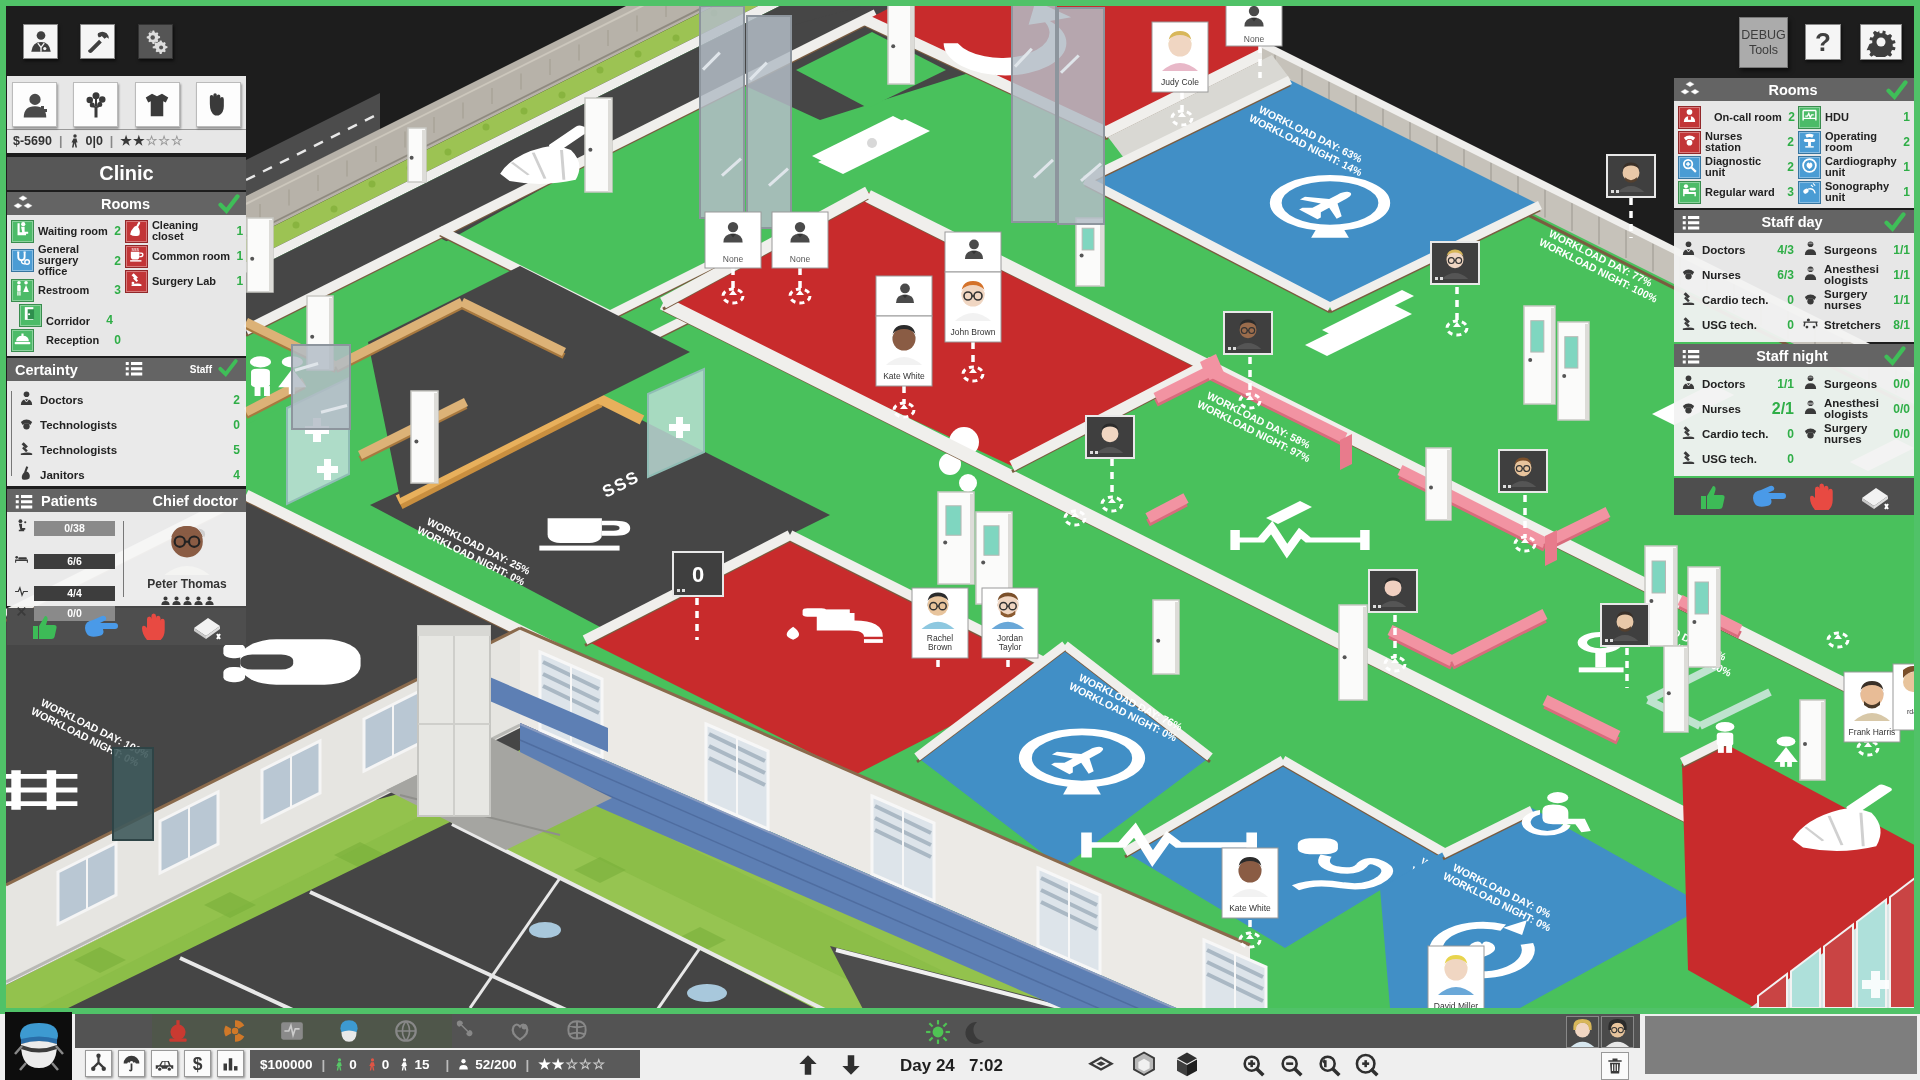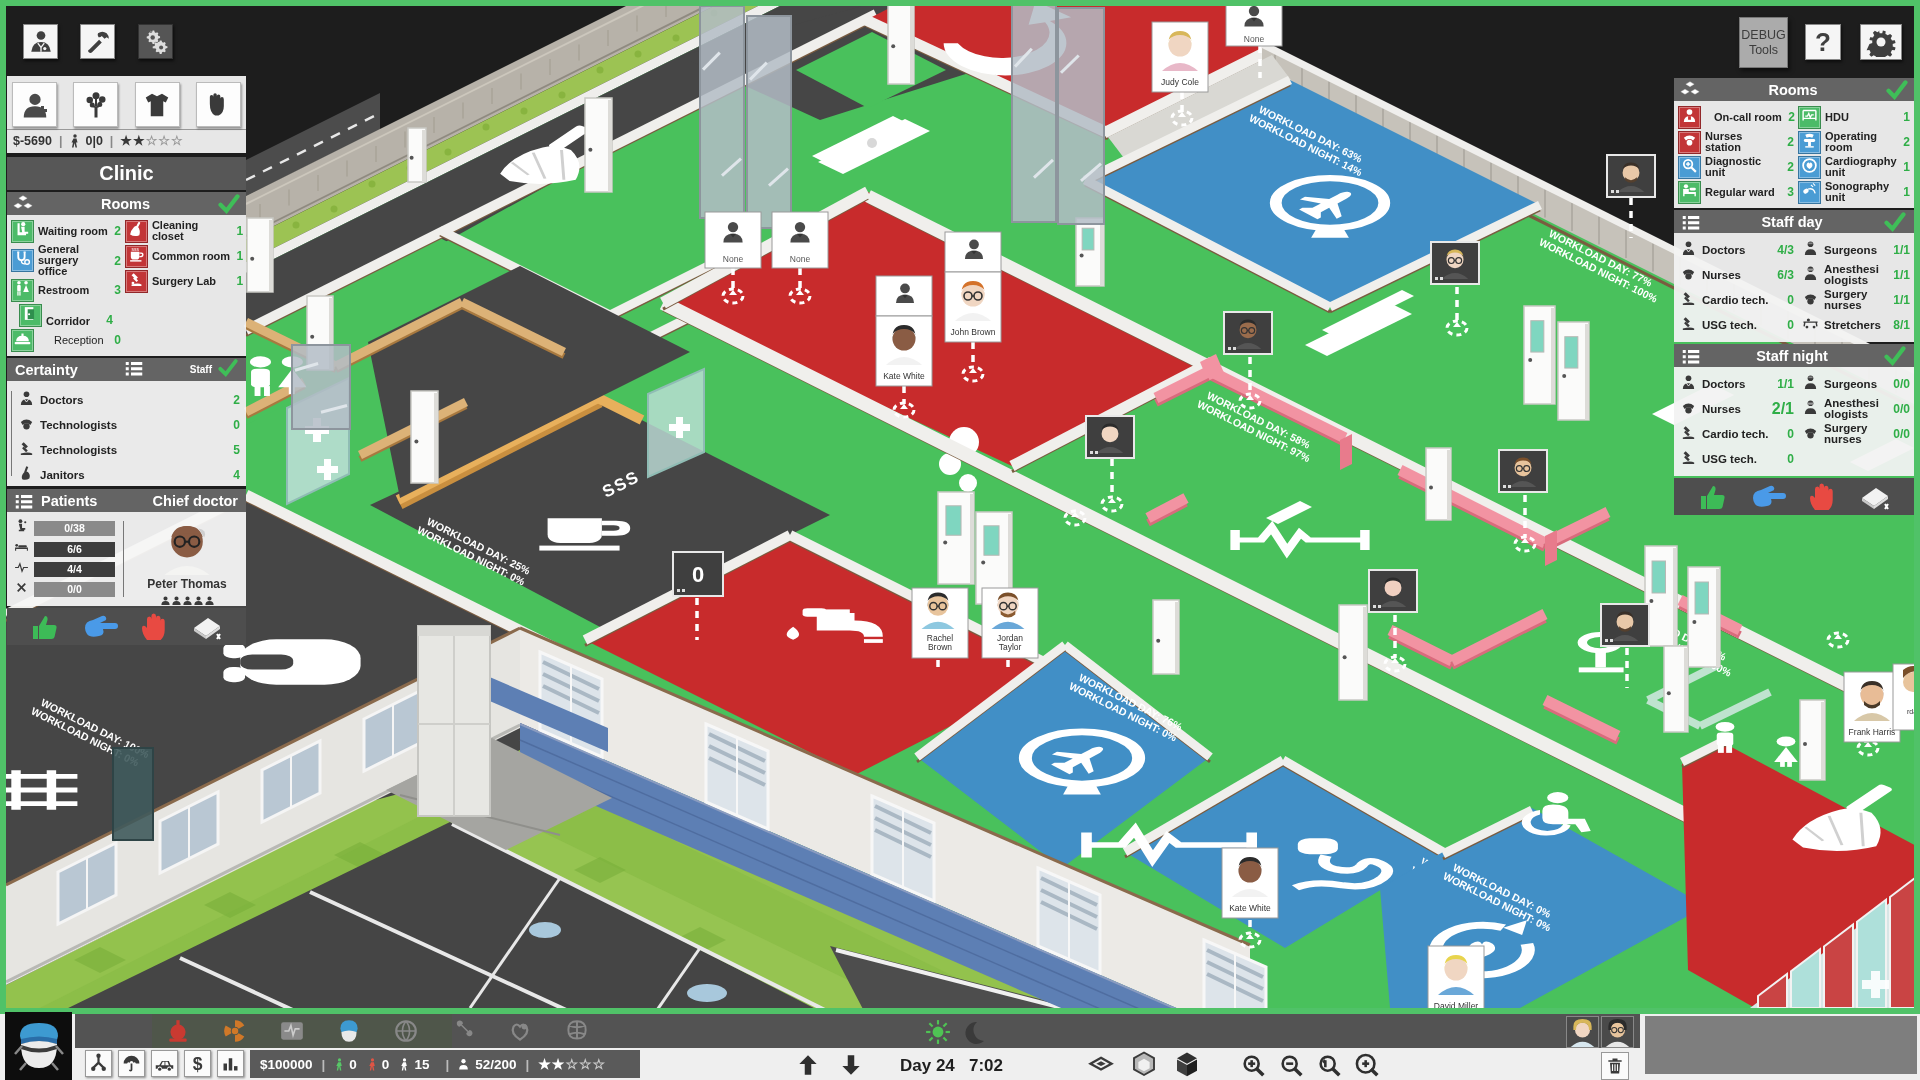--- a/index.html
+++ b/index.html
@@ -1101,21 +1101,21 @@
               </svg></span>
             <div style="flex:1;padding-left:4px;font-size:11px;font-weight:bold;color:#222;line-height:11px;white-space:nowrap">Corridor</div>
             <div style="width:13px;text-align:right;font-size:12px;font-weight:bold;color:#2fae47;flex-shrink:0">4</div>
           </div>
           <div style="display:flex;align-items:center;margin:1px 0;min-height:24px">
             <span style="display:inline-block;flex-shrink:0;width:23px;height:23px;background:#4cbb68;border:1px solid rgba(0,0,0,.25);box-shadow:inset 0 0 0 1px rgba(255,255,255,.35);vertical-align:middle;text-align:center;line-height:21px"><svg width="17" height="17" viewBox="0 0 24 24" fill="#fff">
                 <path d="M3 16 q0 -8 9 -8 q9 0 9 8 z"></path>
                 <rect x="1" y="17" width="22" height="3" rx="1"></rect>
                 <rect x="10.5" y="5" width="3" height="4"></rect>
               </svg></span>
-            <div style="flex:1;padding-left:20px;font-size:11px;font-weight:normal;color:#222;line-height:11px;white-space:nowrap">Reception</div>
+            <div style="flex:1;padding-left:12px;font-size:11px;font-weight:bold;color:#222;line-height:11px;white-space:nowrap">Reception</div>
             <div style="width:13px;text-align:right;font-size:12px;font-weight:bold;color:#2fae47;flex-shrink:0">0</div>
           </div>
         </div>
         <div style="flex:1;padding-left:4px">
           <div style="display:flex;align-items:center;margin:1px 0;min-height:24px">
             <span style="display:inline-block;flex-shrink:0;width:23px;height:23px;background:#c23537;border:1px solid rgba(0,0,0,.25);box-shadow:inset 0 0 0 1px rgba(255,255,255,.35);vertical-align:middle;text-align:center;line-height:21px"><svg width="17" height="17" viewBox="0 0 24 24" fill="#fff">
                 <rect x="13" y="1" width="3" height="9" rx="1" transform="rotate(28 14 5)"></rect>
                 <path d="M8 9 Q4 13 3 19 Q9 23 16 20 Q18 13 14 8 Q11 6 8 9 Z"></path>
               </svg></span>
             <div style="flex:1;padding-left:4px;font-size:11px;font-weight:bold;color:#222;line-height:11px;white-space:normal">Cleaning closet</div>
@@ -1213,21 +1213,21 @@
       <div style="background:rgba(245,245,245,.95);display:flex;padding:5px 4px;height:94px">
         <div style="width:104px">
           <div style="display:flex;align-items:center;margin:2px 0">
             <div style="width:20px;text-align:center"><svg width="13" height="15" viewBox="0 0 24 28" fill="#3a3a3a">
                 <circle cx="10" cy="4" r="3.5"></circle>
                 <path d="M7 9 h6 v8 h6 v3 h-9 z M7 20 h10 v3 H7 z"></path>
                 <circle cx="19" cy="6" r="2"></circle>
               </svg></div>
             <div style="flex:1;background:#8a8a8a;margin-left:3px;height:15px;color:#fff;font-size:10.5px;font-weight:bold;text-align:center;line-height:15px">0/38</div>
           </div>
-          <div style="display:flex;align-items:center;margin:2px 0">
+          <div style="display:flex;align-items:center;margin:14px 0">
             <div style="width:20px;text-align:center"><svg width="15" height="13" viewBox="0 0 28 24" fill="#3a3a3a">
                 <circle cx="5" cy="8" r="2.5"></circle>
                 <path d="M2 12 h24 v6 h-2 v-3 H4 v3 H2 z"></path>
                 <rect x="8" y="8" width="16" height="4" rx="2"></rect>
               </svg></div>
             <div style="flex:1;background:#3d3d3d;margin-left:3px;height:15px;color:#fff;font-size:10.5px;font-weight:bold;text-align:center;line-height:15px">6/6</div>
           </div>
           <div style="display:flex;align-items:center;margin:2px 0">
             <div style="width:20px;text-align:center"><svg width="15" height="13" viewBox="0 0 28 24">
                 <path d="M2 12 h6 l3 -7 4 14 3 -7 h8" stroke="#3a3a3a" stroke-width="2.2" fill="none"></path>

